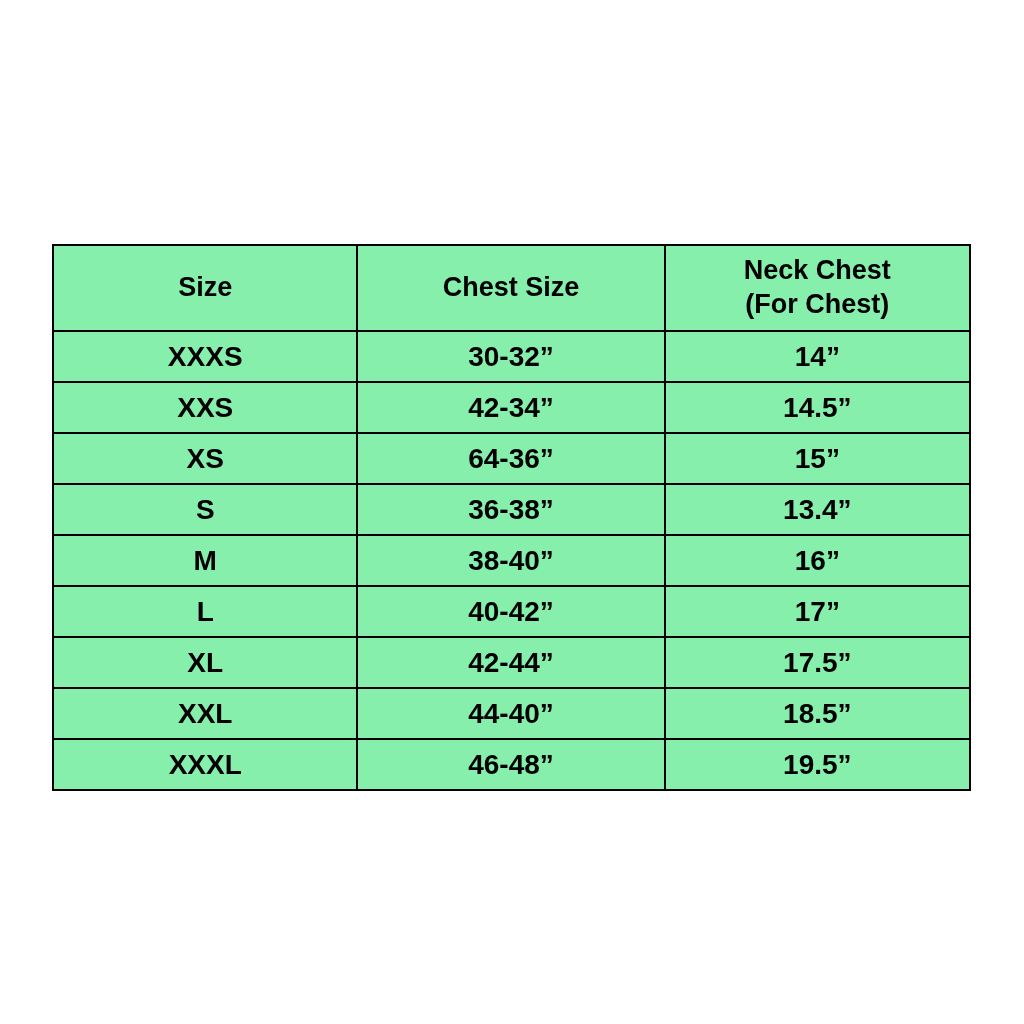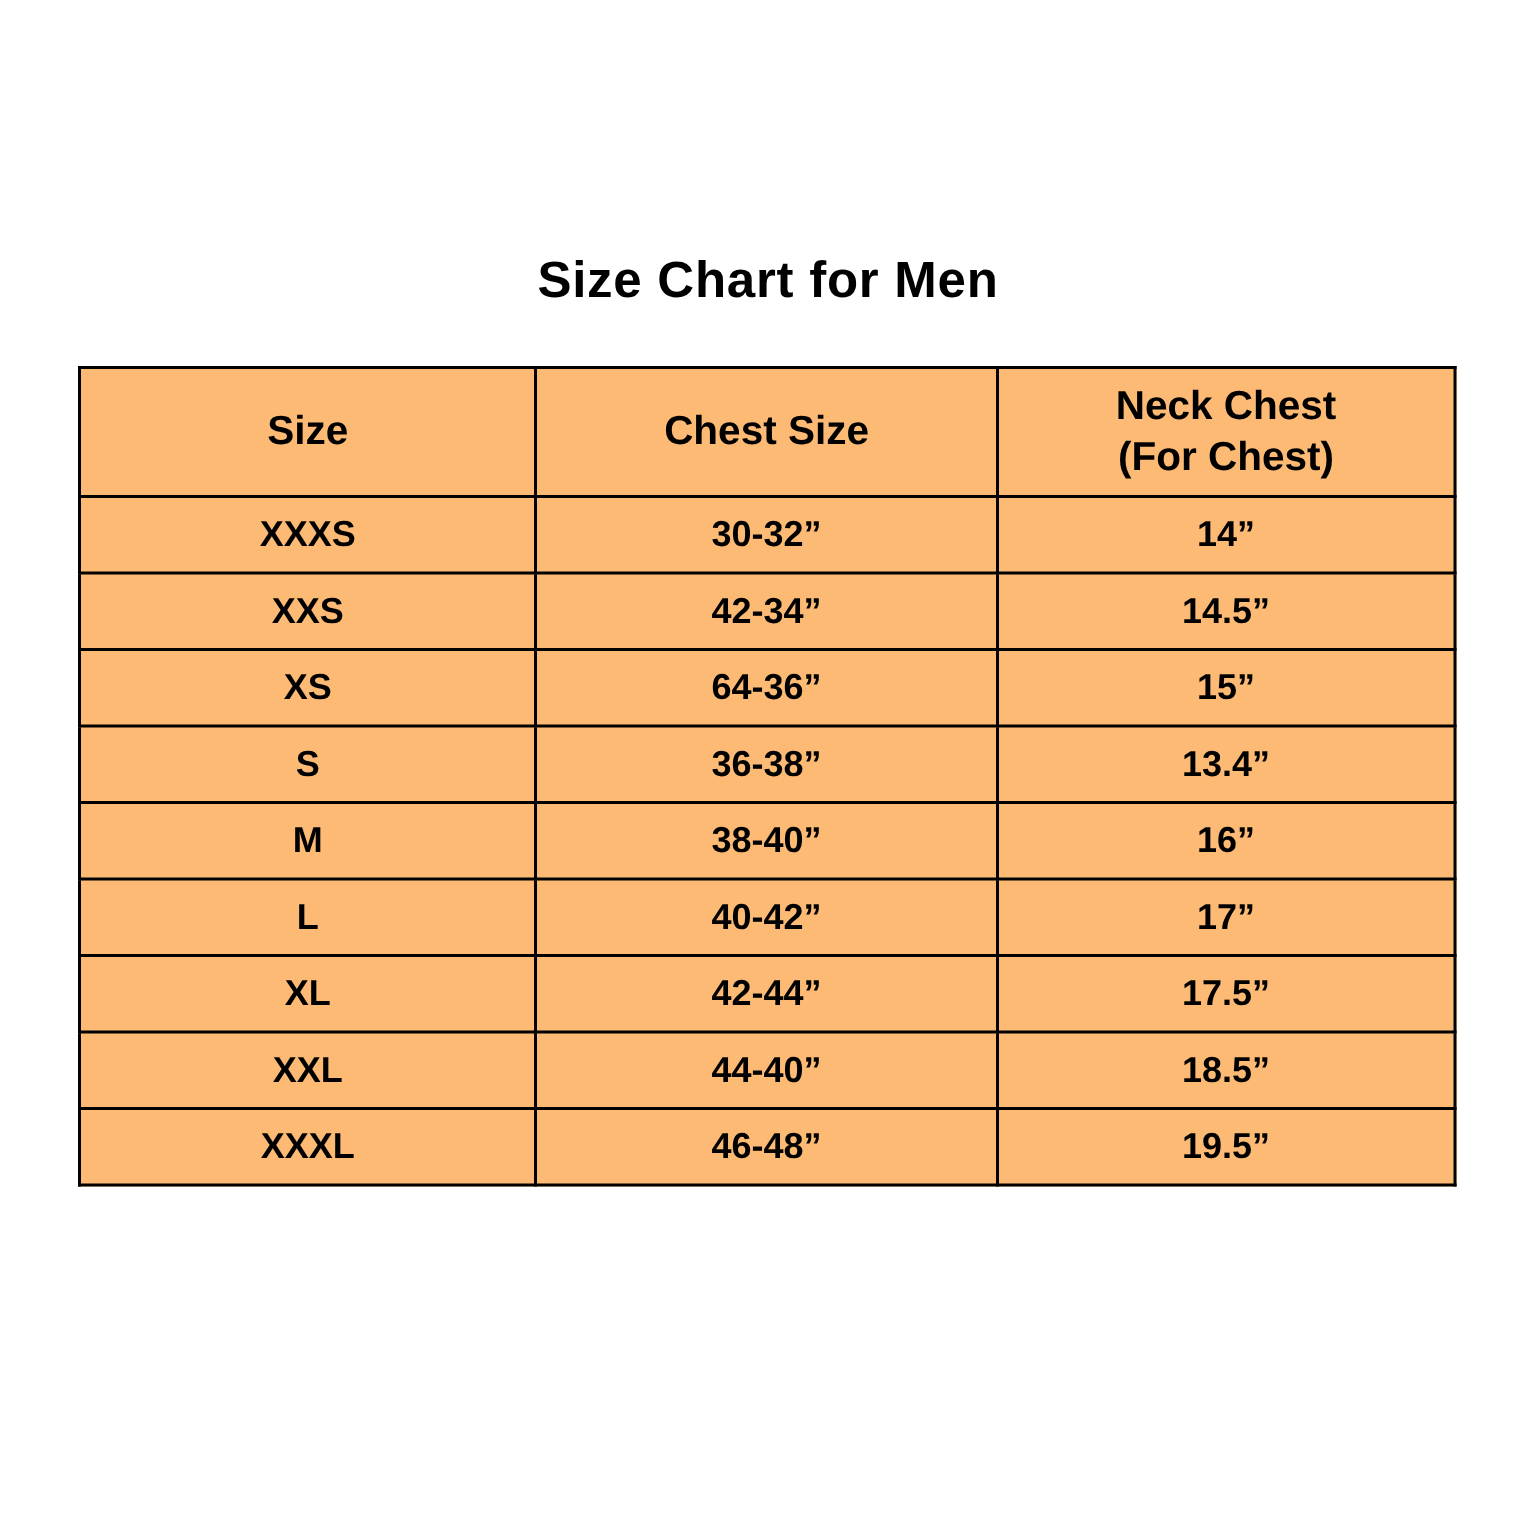--- a/index.html
+++ b/index.html
@@ -26,50 +26,49 @@
     color: #000000;
     letter-spacing: 0.5px;
   }
   table.size-table {
     position: absolute;
     left: 52px;
     top: 244px;
     width: 919px;
     border-collapse: collapse;
     table-layout: fixed;
-    background: #fdba74;
+    background: #86efac;
   }
   .size-table th,
   .size-table td {
     border: 2px solid #000000;
     text-align: center;
     vertical-align: middle;
     font-weight: bold;
     color: #000000;
     padding: 0;
   }
   .size-table th {
     height: 84px;
     font-size: 27px;
     line-height: 1.25;
   }
   .size-table td {
     height: 49px;
-    font-size: 24px;
+    font-size: 28px;
   }
   .col-size  { width: 33.2%; }
   .col-chest { width: 33.5%; }
   .col-neck  { width: 33.3%; }
 </style>
 </head>
 <body>
 
 <div class="page">
 
-  <div class="chart-title">Size Chart for Men</div>
 
   <table class="size-table">
     <colgroup>
       <col class="col-size">
       <col class="col-chest">
       <col class="col-neck">
     </colgroup>
     <thead>
       <tr>
         <th>

